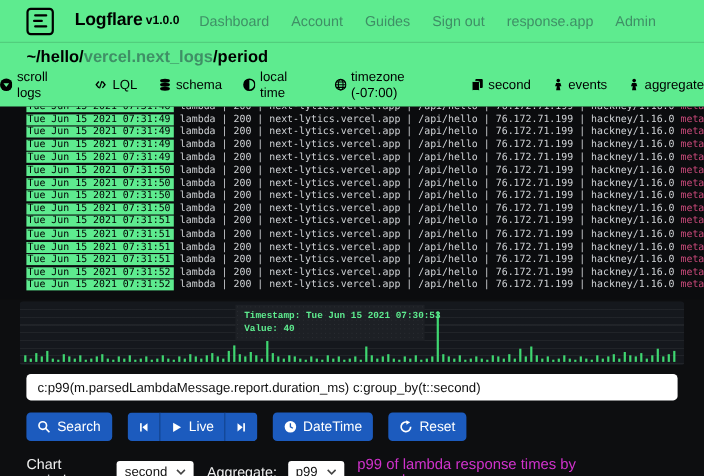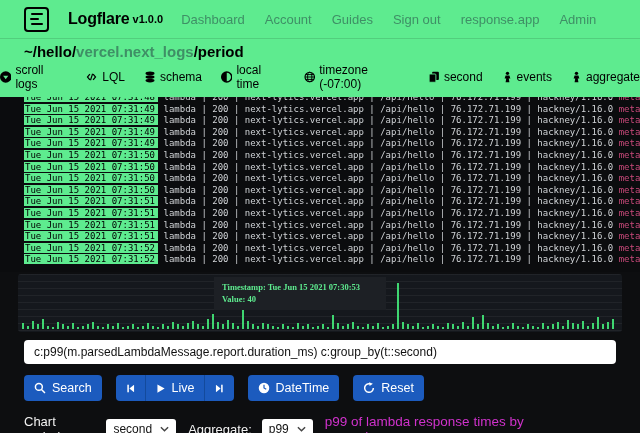--- a/index.html
+++ b/index.html
@@ -40,21 +40,21 @@
   
   .chart-panel { position:relative; margin:2px 18px 0; height:58px; background:#15181d;
                  border-radius:3px; overflow:hidden;
                  background-image:repeating-linear-gradient(to bottom,
                    rgba(255,255,255,0.05) 0px, rgba(255,255,255,0.05) 1px,
                    transparent 1px, transparent 7px); }
   #chart-bars { position:absolute; left:4px; right:4px; bottom:3px; height:50px;
                 display:flex; align-items:flex-end; gap:3px; }
   .bar { width:2px; background:#3fd671; flex:0 0 2px; }
   .tooltip { position:absolute; left:196px; top:3px; width:172px; padding:4px 8px 5px;
-             background:#1d2025; color:#5eeb8f; font-family:Liberation Serif, serif;
+             background:#1d2025; color:#5eeb8f; font-family:Liberation Mono, monospace;
              font-size:8.5px; font-weight:bold; line-height:12px; white-space:nowrap;
              background-image:radial-gradient(rgba(255,255,255,0.07) 0.6px, transparent 0.7px);
              background-size:4px 4px; }
 
   
   .search-row { margin:8px 24px 0; }
   .search-row input { width:100%; height:24px; border:none; border-radius:4px; background:#fff;
                       font-family:"Liberation Sans", sans-serif; font-size:12px; color:#111;
                       padding:0 10px; outline:none; }
 

